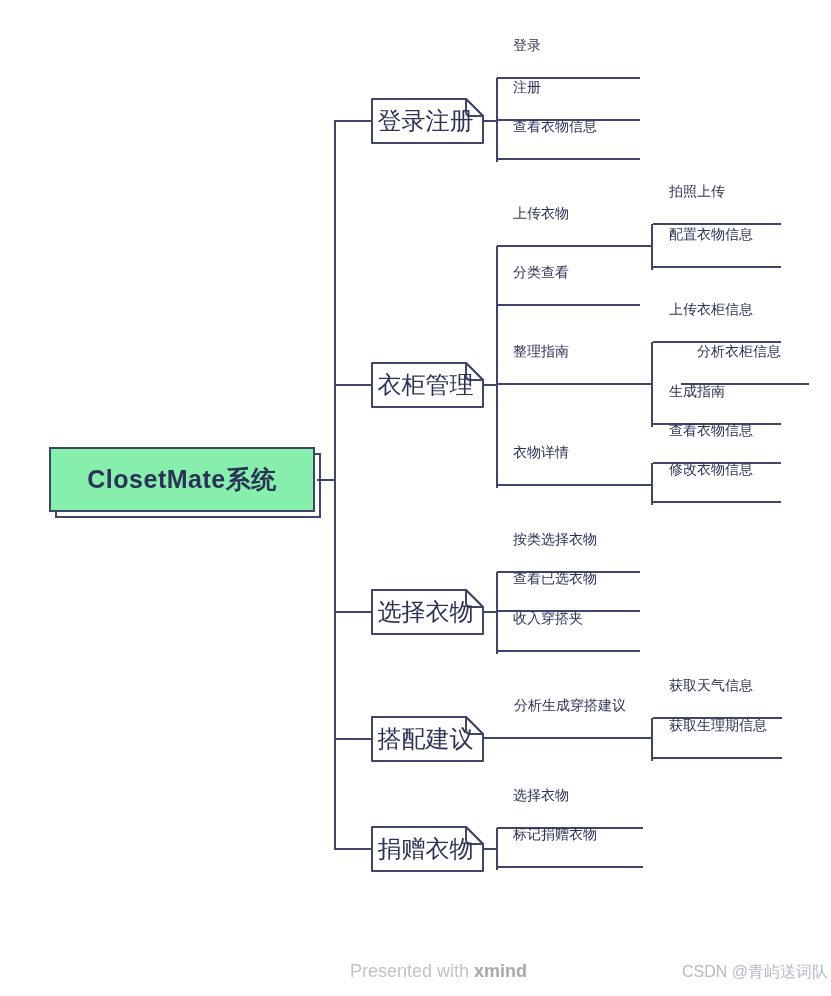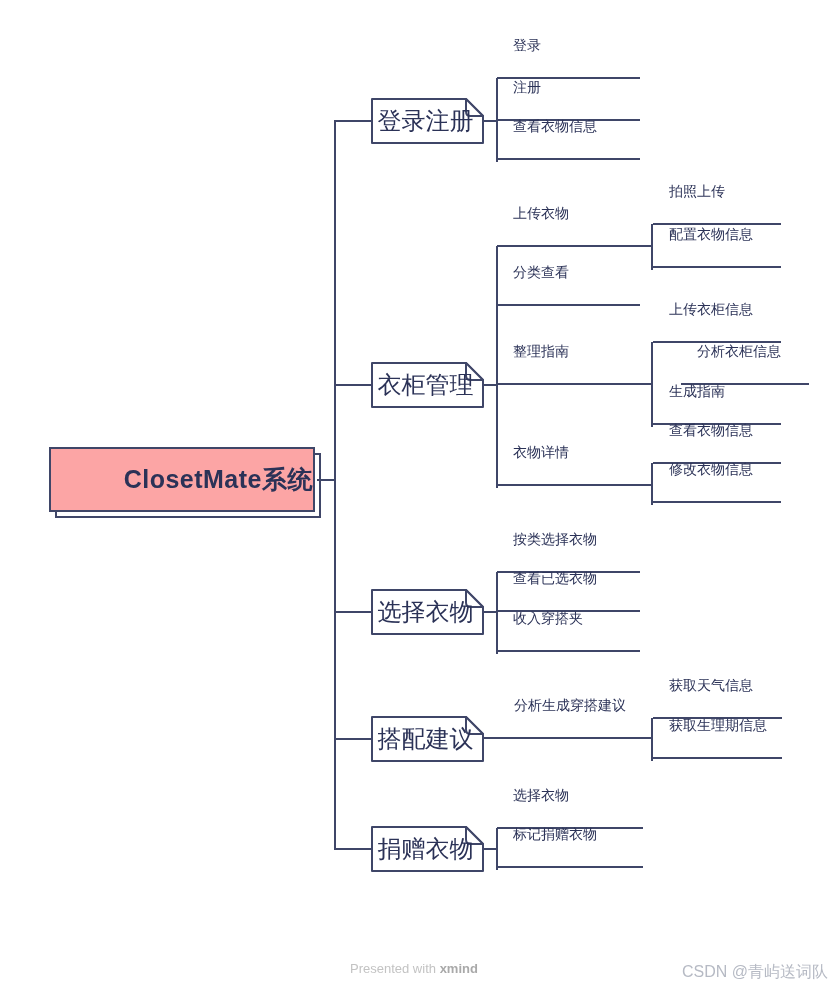--- a/index.html
+++ b/index.html
@@ -15,40 +15,40 @@
   .canvas{position:relative;width:831px;height:996px;background:var(--bg);overflow:hidden;}
 
   
   .hl{position:absolute;height:2px;background:var(--line);}
   .vl{position:absolute;width:2px;background:var(--line);}
 
   
   .main-shadow{position:absolute;left:55px;top:453px;width:266px;height:65px;
     border:2px solid var(--line);background:transparent;box-sizing:border-box;}
   .main-node{position:absolute;left:49px;top:447px;width:266px;height:65px;
-    border:2px solid var(--line);background:#fca5a5;box-sizing:border-box;
-    display:flex;align-items:center;justify-content:flex-end;}
+    border:2px solid var(--line);background:#86efac;box-sizing:border-box;
+    display:flex;align-items:center;justify-content:center;}
   .main-node .label{font-size:25px;font-weight:600;letter-spacing:0.5px;color:var(--ink);}
 
   
   .branch{position:absolute;width:113px;height:46px;}
   .branch svg{position:absolute;left:0;top:0;display:block;}
   .branch .label{position:absolute;left:0;top:0;width:100%;height:100%;
     display:flex;align-items:center;justify-content:center;
     font-size:24px;color:var(--ink);padding-right:4px;box-sizing:border-box;}
 
   
   .leaf{position:absolute;height:29px;box-sizing:border-box;
     border-bottom:2px solid var(--line);
     display:flex;align-items:flex-end;
     padding:0 0 22px 16px;font-size:14px;color:var(--ink);white-space:nowrap;}
   .leaf.pad-wide{padding-left:30px;}
 
   
-  .presented{position:absolute;left:350px;top:961px;font-size:13px;color:var(--muted);}
+  .presented{position:absolute;left:350px;top:961px;font-size:18px;color:var(--muted);}
   .presented b{color:var(--muted-bold);font-weight:bold;}
   .watermark{position:absolute;right:3px;top:962px;font-size:16px;color:var(--watermark);}
 </style>
 </head>
 <body>
 
 <div class="canvas">
 
   <div class="hl" style="left:317px;top:479px;width:18px;"></div>
   <div class="vl" style="left:334px;top:120px;height:730px;"></div>

